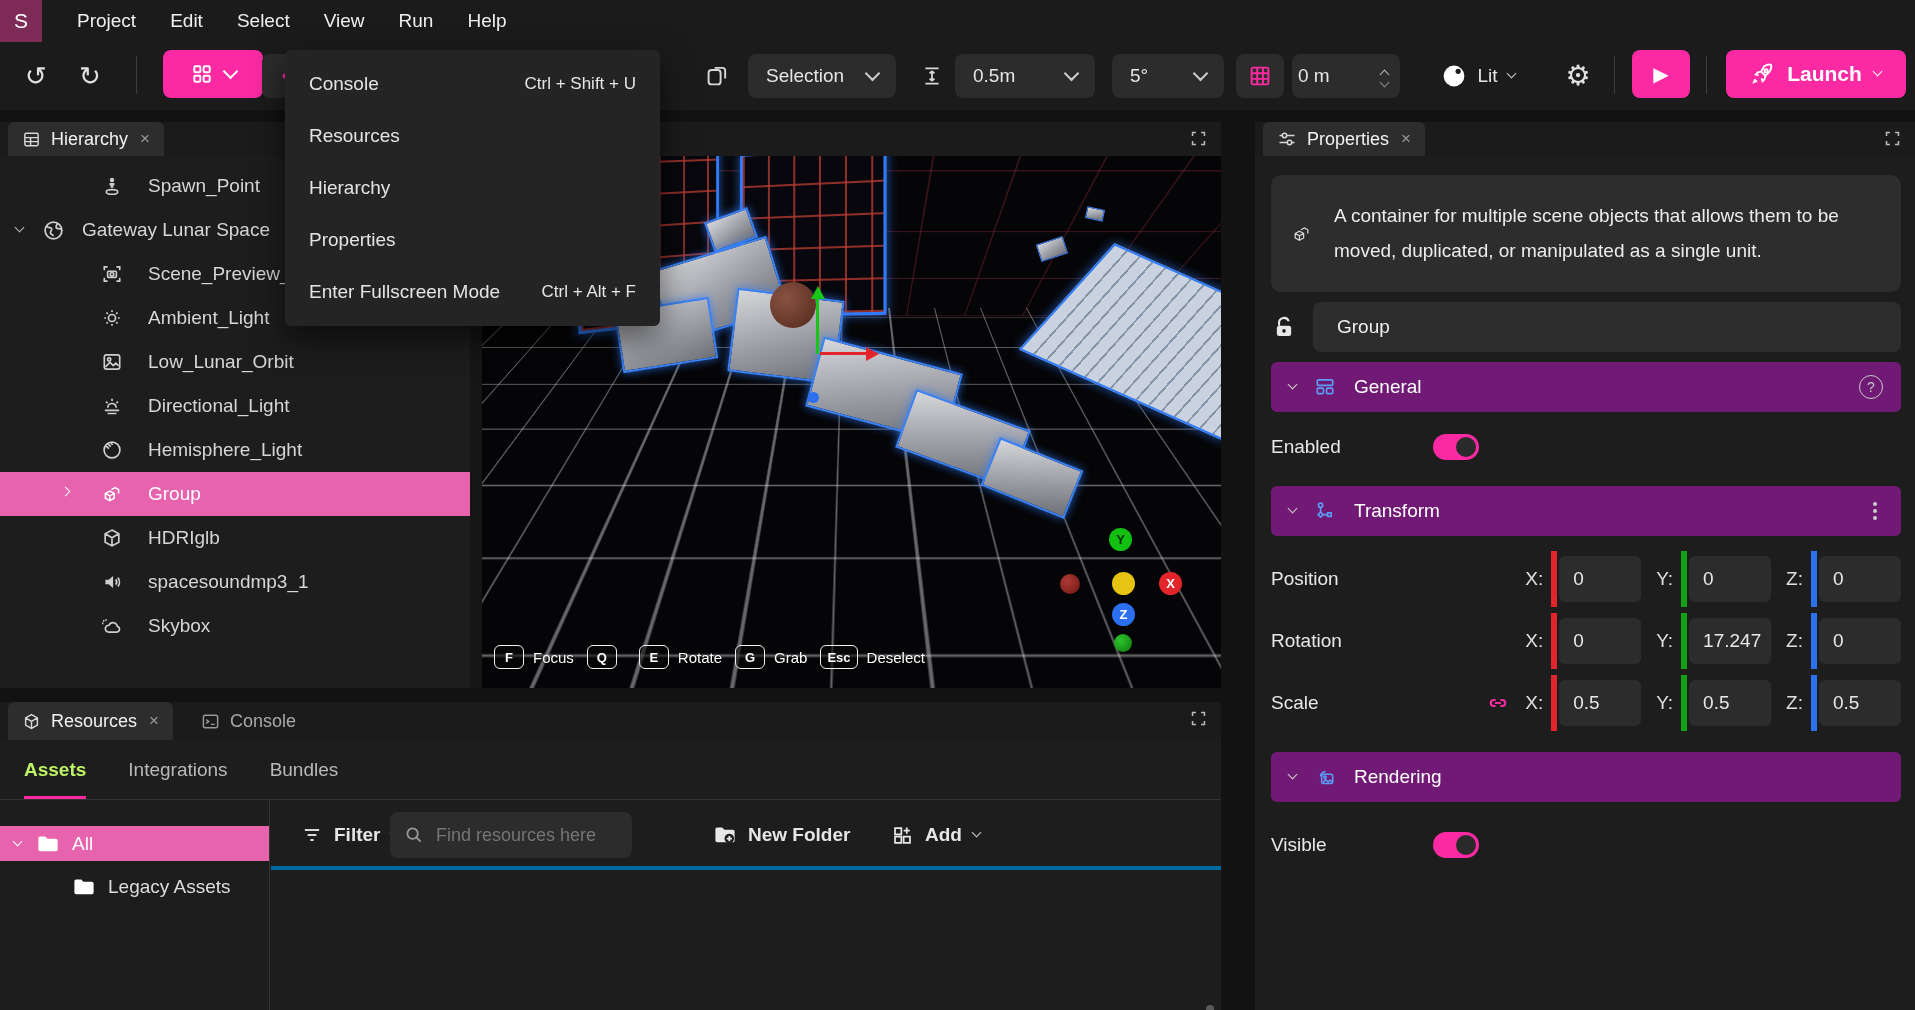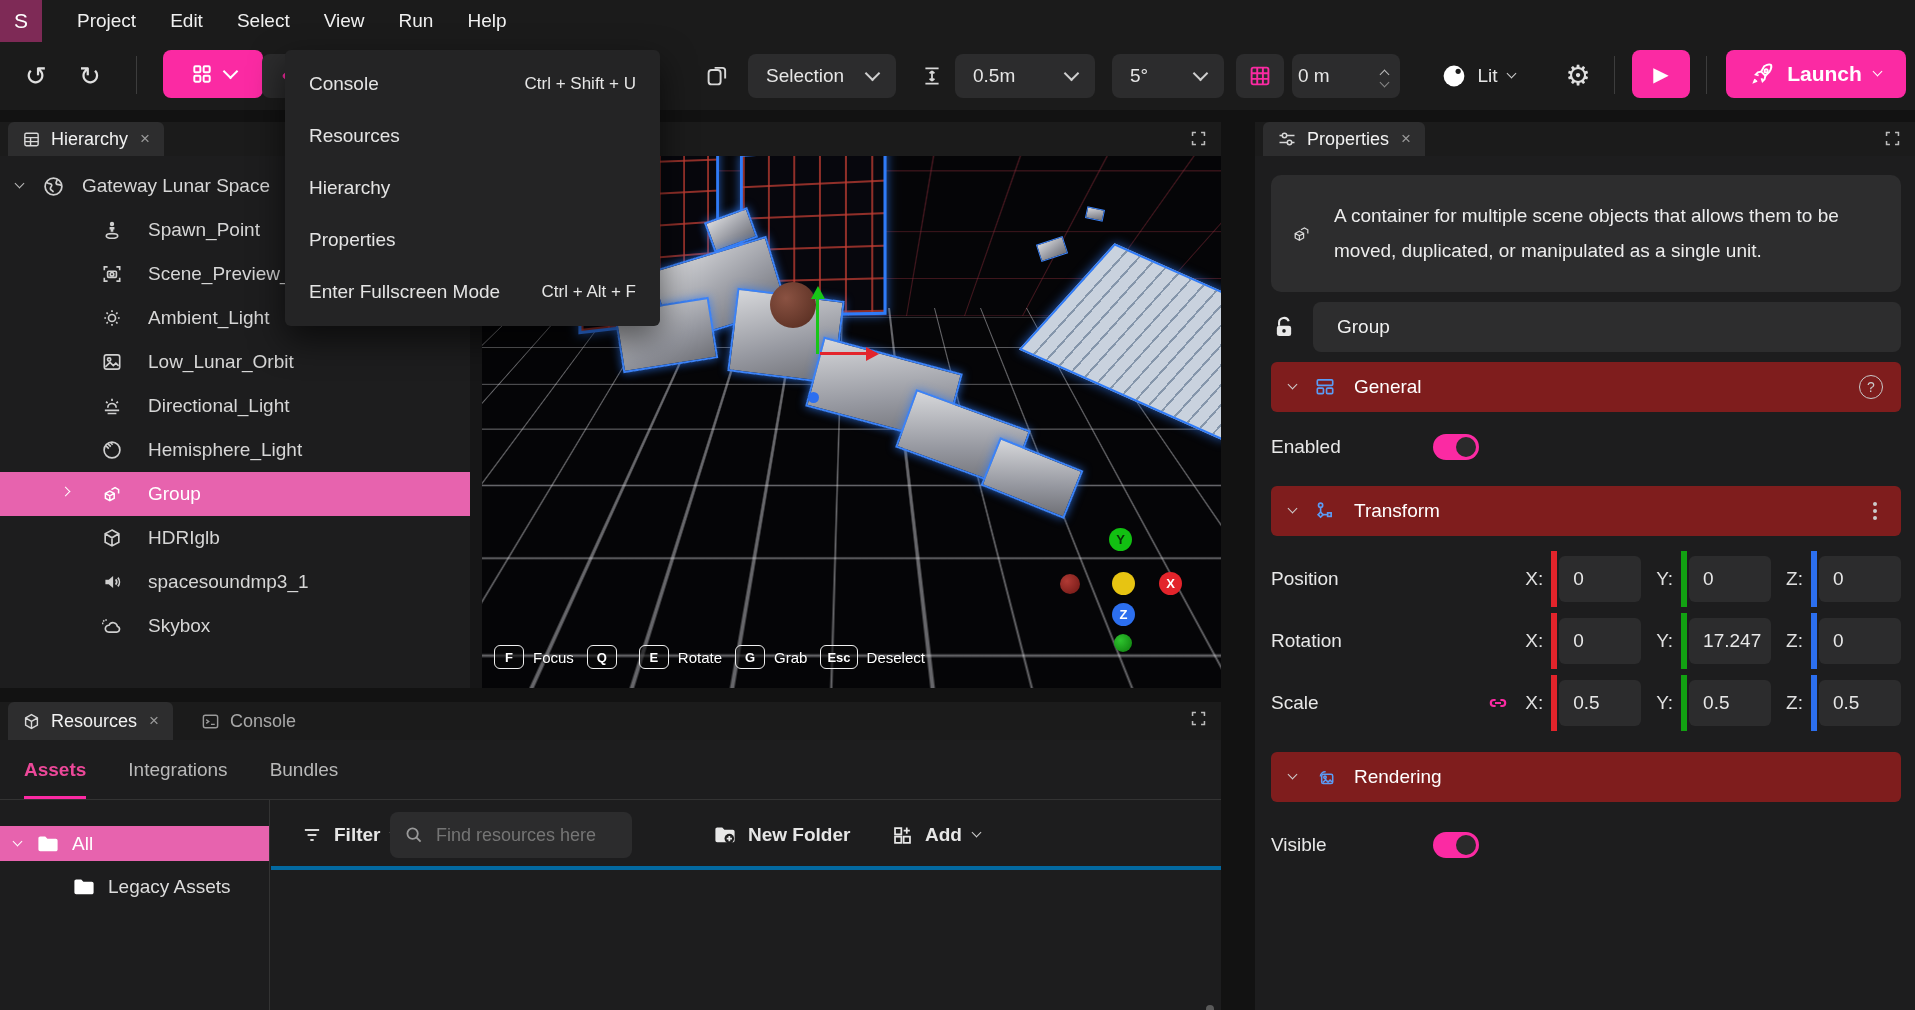--- a/index.html
+++ b/index.html
@@ -65,21 +65,21 @@
          font-size:13px;font-weight:bold;z-index:8;}
   .hints{position:absolute;left:12px;bottom:19px;display:flex;gap:13px;align-items:center;z-index:9;}
   .hint{display:flex;align-items:center;gap:9px;}
   .kcap{min-width:16px;height:22px;padding:0 6px;border:1.5px solid #f0f0f0;border-radius:6px;background:rgba(8,8,8,.55);
         display:flex;align-items:center;justify-content:center;font-size:13px;font-weight:bold;color:#fff;}
   .hlabel{font-size:15px;color:#fff;text-shadow:0 1px 2px #000;}
   
   .assets-tabs{position:absolute;left:0;top:38px;right:0;height:60px;display:flex;align-items:center;gap:42px;
                padding-left:24px;font-size:19px;border-bottom:1px solid #333;background:#1d1d1e;box-sizing:border-box;}
   .atab{color:#b9b9b9;height:100%;display:flex;align-items:center;position:relative;}
-  .atab.active{color:#ec4899;font-weight:bold;}
+  .atab.active{color:#bef264;font-weight:bold;}
   .atab.active::after{content:"";position:absolute;left:0;right:0;bottom:0;height:3px;background:#fb2aa3;}
   .rescontent{position:absolute;left:0;top:98px;right:0;bottom:0;background:#1d1d1e;}
   .folders{position:absolute;left:0;top:0;bottom:0;width:270px;border-right:1px solid #333;padding-top:26px;box-sizing:border-box;}
   .frow{height:35px;display:flex;align-items:center;font-size:19px;color:#ddd;position:relative;}
   .frow.selected{background:#e763ae;color:#fff;}
   .restoolbar{position:absolute;left:271px;right:0;top:4px;height:62px;border-bottom:4px solid #0369a1;}
   .searchbox{position:absolute;left:119px;top:8px;width:242px;height:46px;background:#2c2c2d;border-radius:8px;
              display:flex;align-items:center;gap:10px;padding:0 14px;box-sizing:border-box;}
   .searchbox input{background:transparent;border:none;outline:none;color:#bdbdbd;font-size:18px;width:170px;
                    font-family:"Liberation Sans",sans-serif;}
@@ -87,21 +87,21 @@
   .toolitem.normal{font-weight:normal;}
   .sbthumb{position:absolute;left:1206px;top:205px;width:8px;height:75px;background:#5a5a5a;border-radius:4px;}
   
   .props{position:absolute;left:1255px;top:122px;width:660px;height:888px;background:#1d1d1e;}
   .infobox{position:absolute;left:16px;right:14px;top:53px;height:117px;background:#2d2d2e;border-radius:10px;
            display:flex;align-items:center;gap:22px;padding:0 20px;box-sizing:border-box;}
   .infobox .desc{font-size:19px;line-height:1.8;color:#ececec;}
   .namerow{position:absolute;left:16px;right:14px;top:180px;height:50px;display:flex;align-items:center;gap:16px;}
   .namefield{flex:1;background:#2d2d2e;border-radius:8px;height:50px;display:flex;align-items:center;
              padding:0 24px;font-size:19px;color:#f0f0f0;}
-  .sechead{position:absolute;left:16px;right:14px;height:50px;background:#7f1d1d;border-radius:6px;
+  .sechead{position:absolute;left:16px;right:14px;height:50px;background:#701a75;border-radius:6px;
            display:flex;align-items:center;gap:18px;padding:0 18px;font-size:19px;color:#fff;box-sizing:border-box;}
   .sechead .blue{color:#5b9cf6;}
   .prow{position:absolute;left:16px;right:14px;height:58px;display:flex;align-items:center;font-size:19px;color:#e8e8e8;}
   .plabel{width:162px;}
   .spacer{flex:1;}
   .toggle{width:46px;height:26px;border-radius:13px;background:#fb2aa3;position:relative;}
   .toggle::after{content:"";position:absolute;right:3px;top:3px;width:20px;height:20px;border-radius:50%;background:#2a2a2b;}
   .axg{display:flex;align-items:center;margin-left:15px;}
   .axl{color:#e0e0e0;margin-right:8px;}
   .axbar{width:6px;height:56px;margin-right:2px;}
@@ -225,34 +225,34 @@
       </div>
       <span class="expand">
         <svg class="ico" width="17" height="17" viewBox="0 0 20 20" fill="none" stroke="#bbb" stroke-width="1.8">
           <path d="M3 7V3h4M13 3h4v4M17 13v4h-4M7 17H3v-4"></path>
           </svg>
       </span>
     </div>
 
     <div class="tree">
       <div class="trow">
+        <svg class="ico ticon child" width="22" height="22" viewBox="0 0 20 20" fill="none" stroke="#cfcfcf" stroke-width="1.5">
+          <circle cx="10" cy="4.6" r="2" fill="#cfcfcf" stroke="none"></circle>
+            <path d="M10 7.2v4.5M7.8 8.4h4.4" stroke-width="2.4"></path>
+          <ellipse cx="10" cy="15.4" rx="5.2" ry="2.1"></ellipse>
+          </svg>
+        <span class="tlabel">Spawn_Point</span>
+      </div>
+      <div class="trow">
         <span class="tchev chev sm"></span>
         <svg class="ico ticon root" width="23" height="23" viewBox="0 0 20 20" fill="none" stroke="#cfcfcf" stroke-width="1.5">
           <circle cx="10" cy="10" r="7.3"></circle>
             <path d="M4 6.5c2 1.8 3.6.4 4.4 2 .7 1.4-1.8 2-1 3.8.7 1.5 2.3.8 2.3 2.8M13 3.6c.6 1.8-1.5 2.4-.6 4 .8 1.4 2.8.3 4.3 1.6"></path>
           </svg>
         <span class="tlabel root">Gateway Lunar Space</span>
-      </div>
-      <div class="trow">
-        <svg class="ico ticon child" width="22" height="22" viewBox="0 0 20 20" fill="none" stroke="#cfcfcf" stroke-width="1.5">
-          <circle cx="10" cy="4.6" r="2" fill="#cfcfcf" stroke="none"></circle>
-            <path d="M10 7.2v4.5M7.8 8.4h4.4" stroke-width="2.4"></path>
-          <ellipse cx="10" cy="15.4" rx="5.2" ry="2.1"></ellipse>
-          </svg>
-        <span class="tlabel">Spawn_Point</span>
       </div>
       <div class="trow">
         <svg class="ico ticon child" width="22" height="22" viewBox="0 0 20 20" fill="none" stroke="#cfcfcf" stroke-width="1.5">
           <path d="M3 6.5V3.5h3M14 3.5h3v3M17 13.5v3h-3M6 16.5H3v-3"></path>
             <rect x="6" y="7.5" width="8" height="5.5" rx="1"></rect>
             <circle cx="10" cy="10.2" r="1.6"></circle>
           </svg>
         <span class="tlabel">Scene_Preview_C</span>
       </div>
       <div class="trow">

